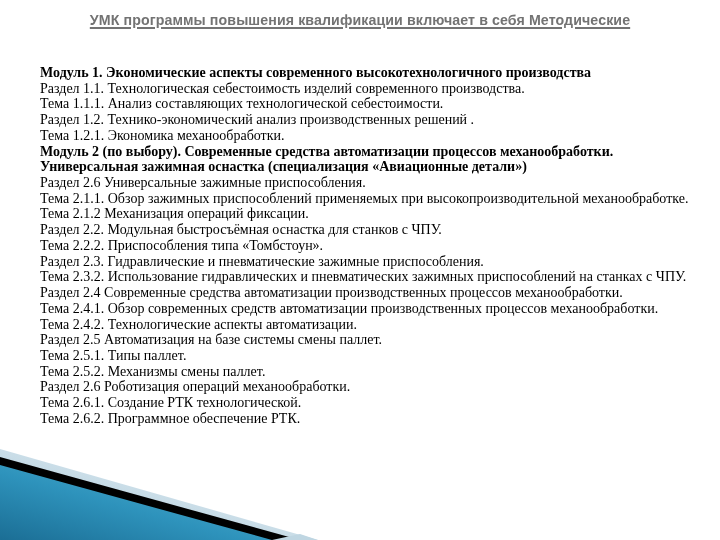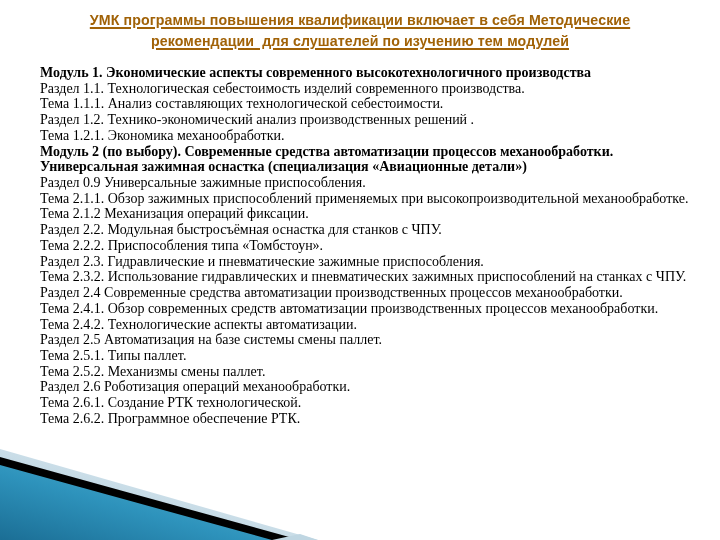--- a/index.html
+++ b/index.html
@@ -69,34 +69,33 @@
     height: 105px;
     pointer-events: none;
   }
   #deco svg { display: block; width: 340px; height: 105px; }
 </style>
 </head>
 <body>
 
 <div id="slide">
 
-  <div id="title-block" style="color: #a16207;">
+  <div id="title-block" style="color: #737373;">
     <span class="tline"><span class="u">УМК программы повышения квалификации включает в себя Методические</span></span>
-    <span class="tline"><span class="u">рекомендации  для слушателей по изучению тем модулей</span></span>
   </div>
 
   <div id="body-list" style="color: rgb(0, 0, 0);">
       <span class="line bold">Модуль 1. Экономические аспекты современного высокотехнологичного производства</span>
       <span class="line">Раздел 1.1. Технологическая себестоимость изделий современного производства.</span>
       <span class="line">Тема 1.1.1. Анализ составляющих технологической себестоимости.</span>
       <span class="line">Раздел 1.2. Технико-экономический анализ производственных решений .</span>
       <span class="line">Тема 1.2.1. Экономика механообработки.</span>
       <span class="line bold">Модуль 2 (по выбору). Современные средства автоматизации процессов механообработки.</span>
       <span class="line bold">Универсальная зажимная оснастка (специализация «Авиационные детали»)</span>
-      <span class="line">Раздел 0.9 Универсальные зажимные приспособления.</span>
+      <span class="line">Раздел 2.6 Универсальные зажимные приспособления.</span>
       <span class="line">Тема 2.1.1. Обзор зажимных приспособлений применяемых при высокопроизводительной механообработке.</span>
       <span class="line">Тема 2.1.2 Механизация операций фиксации.</span>
       <span class="line">Раздел 2.2. Модульная быстросъёмная оснастка для станков с ЧПУ.</span>
       <span class="line">Тема 2.2.2. Приспособления типа «Томбстоун».</span>
       <span class="line">Раздел 2.3. Гидравлические и пневматические зажимные приспособления.</span>
       <span class="line">Тема 2.3.2. Использование гидравлических и пневматических зажимных приспособлений на станках с ЧПУ.</span>
       <span class="line">Раздел 2.4 Современные средства автоматизации производственных процессов механообработки.</span>
       <span class="line">Тема 2.4.1. Обзор современных средств автоматизации производственных процессов механообработки.</span>
       <span class="line">Тема 2.4.2. Технологические аспекты автоматизации.</span>
       <span class="line">Раздел 2.5 Автоматизация на базе системы смены паллет.</span>

